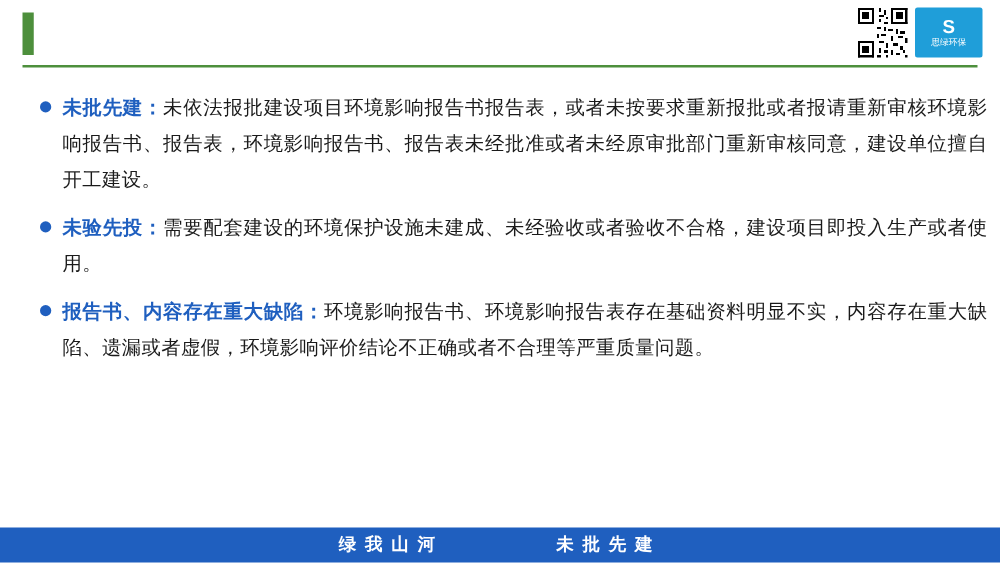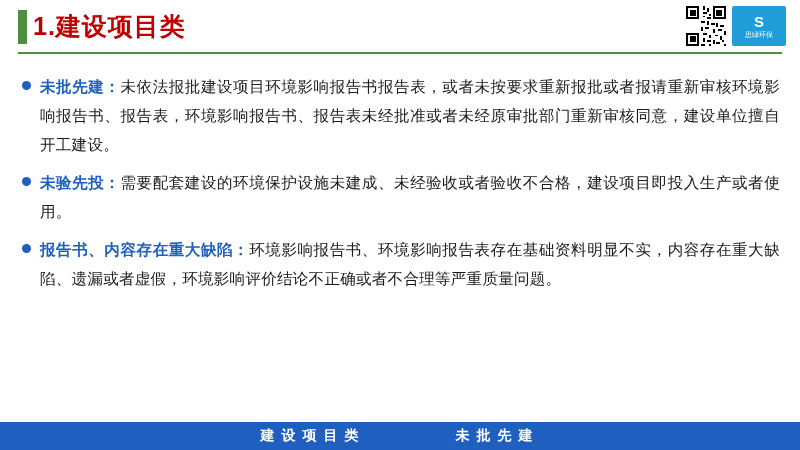--- a/index.html
+++ b/index.html
@@ -86,21 +86,21 @@
   .brand-text {
     font-size: 7px;
     line-height: 9px;
     margin-top: 1px;
     white-space: nowrap;
   }
 
   
   .content {
     position: absolute;
-    left: 22px;
+    left: 32px;
     top: 72px;
     width: 758px;
   }
   .bullet-row {
     display: flex;
     align-items: flex-start;
     margin-bottom: 9px;
   }
   .bullet-dot {
     flex: 0 0 auto;
@@ -142,21 +142,20 @@
     font-size: 14px;
     font-weight: bold;
     letter-spacing: 7px;
   }
 </style>
 </head>
 <body>
 
 <div class="slide-header">
   <div class="title-bar"></div>
-  <div class="slide-title">1.建设项目类</div>
   <div class="header-rule"></div>
 
   <div class="logo-zone">
     <svg class="qr-code" viewBox="0 0 21 21" shape-rendering="crispEdges">
       <rect width="21" height="21" fill="#ffffff"></rect>
       <g fill="#000000">
         <rect x="0" y="0" width="7" height="1"></rect>
           <rect x="0" y="0" width="1" height="7"></rect>
         <rect x="6" y="0" width="1" height="7"></rect>
           <rect x="0" y="6" width="7" height="1"></rect>
@@ -228,15 +227,15 @@
   <div class="bullet-row">
     <span class="bullet-dot"></span>
     <div class="bullet-text">
       <span class="lead">报告书、内容存在重大缺陷：</span><span>环境影响报告书、环境影响报告表存在基础资料明显不实，内容存在重大缺陷、遗漏或者虚假，环境影响评价结论不正确或者不合理等严重质量问题。</span>
     </div>
   </div>
 
 </div>
 
 <div class="footer">
-  <span class="footer-text">建设项目类</span>
+  <span class="footer-text">绿我山河</span>
   <span class="footer-text">未批先建</span>
 </div>
 
 </body></html>

